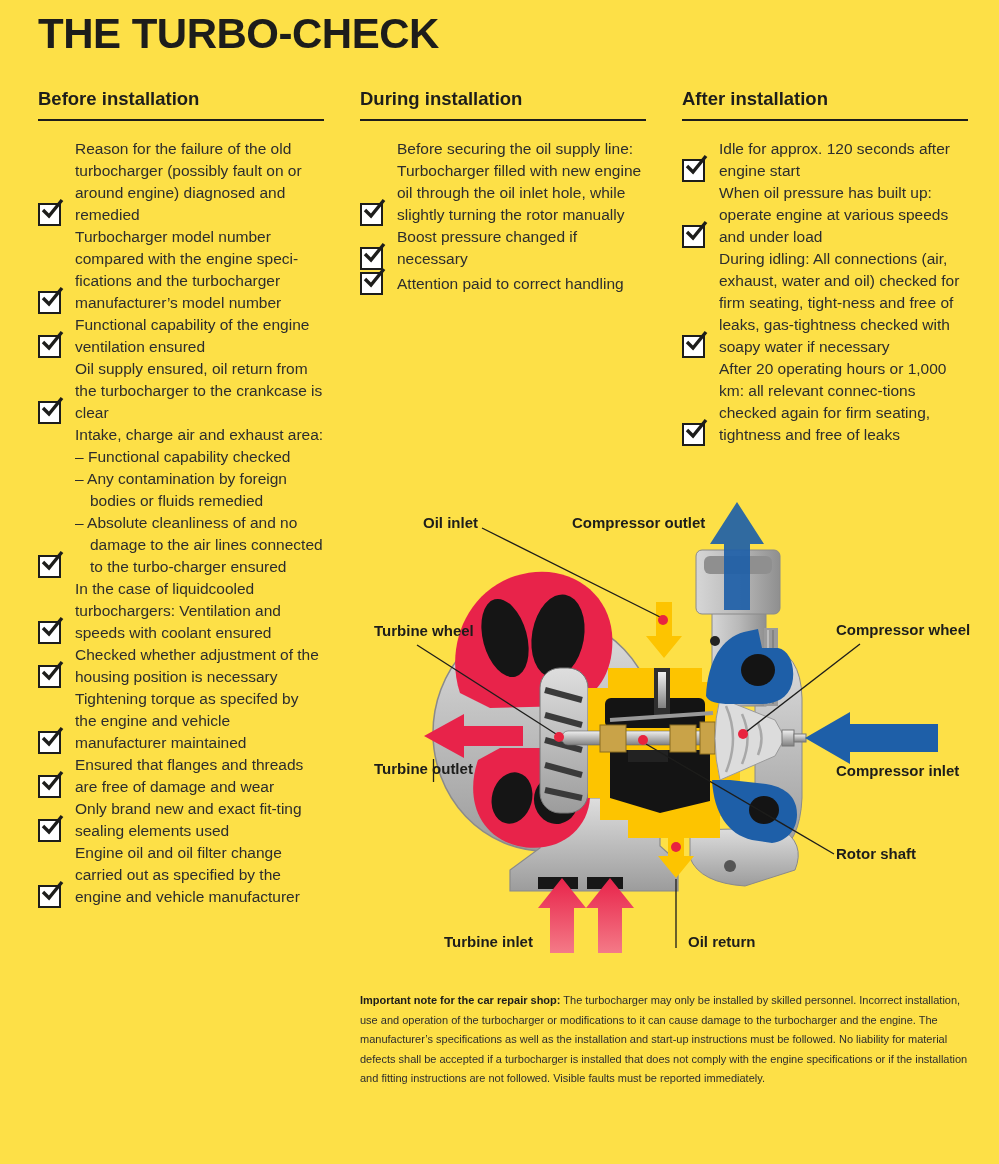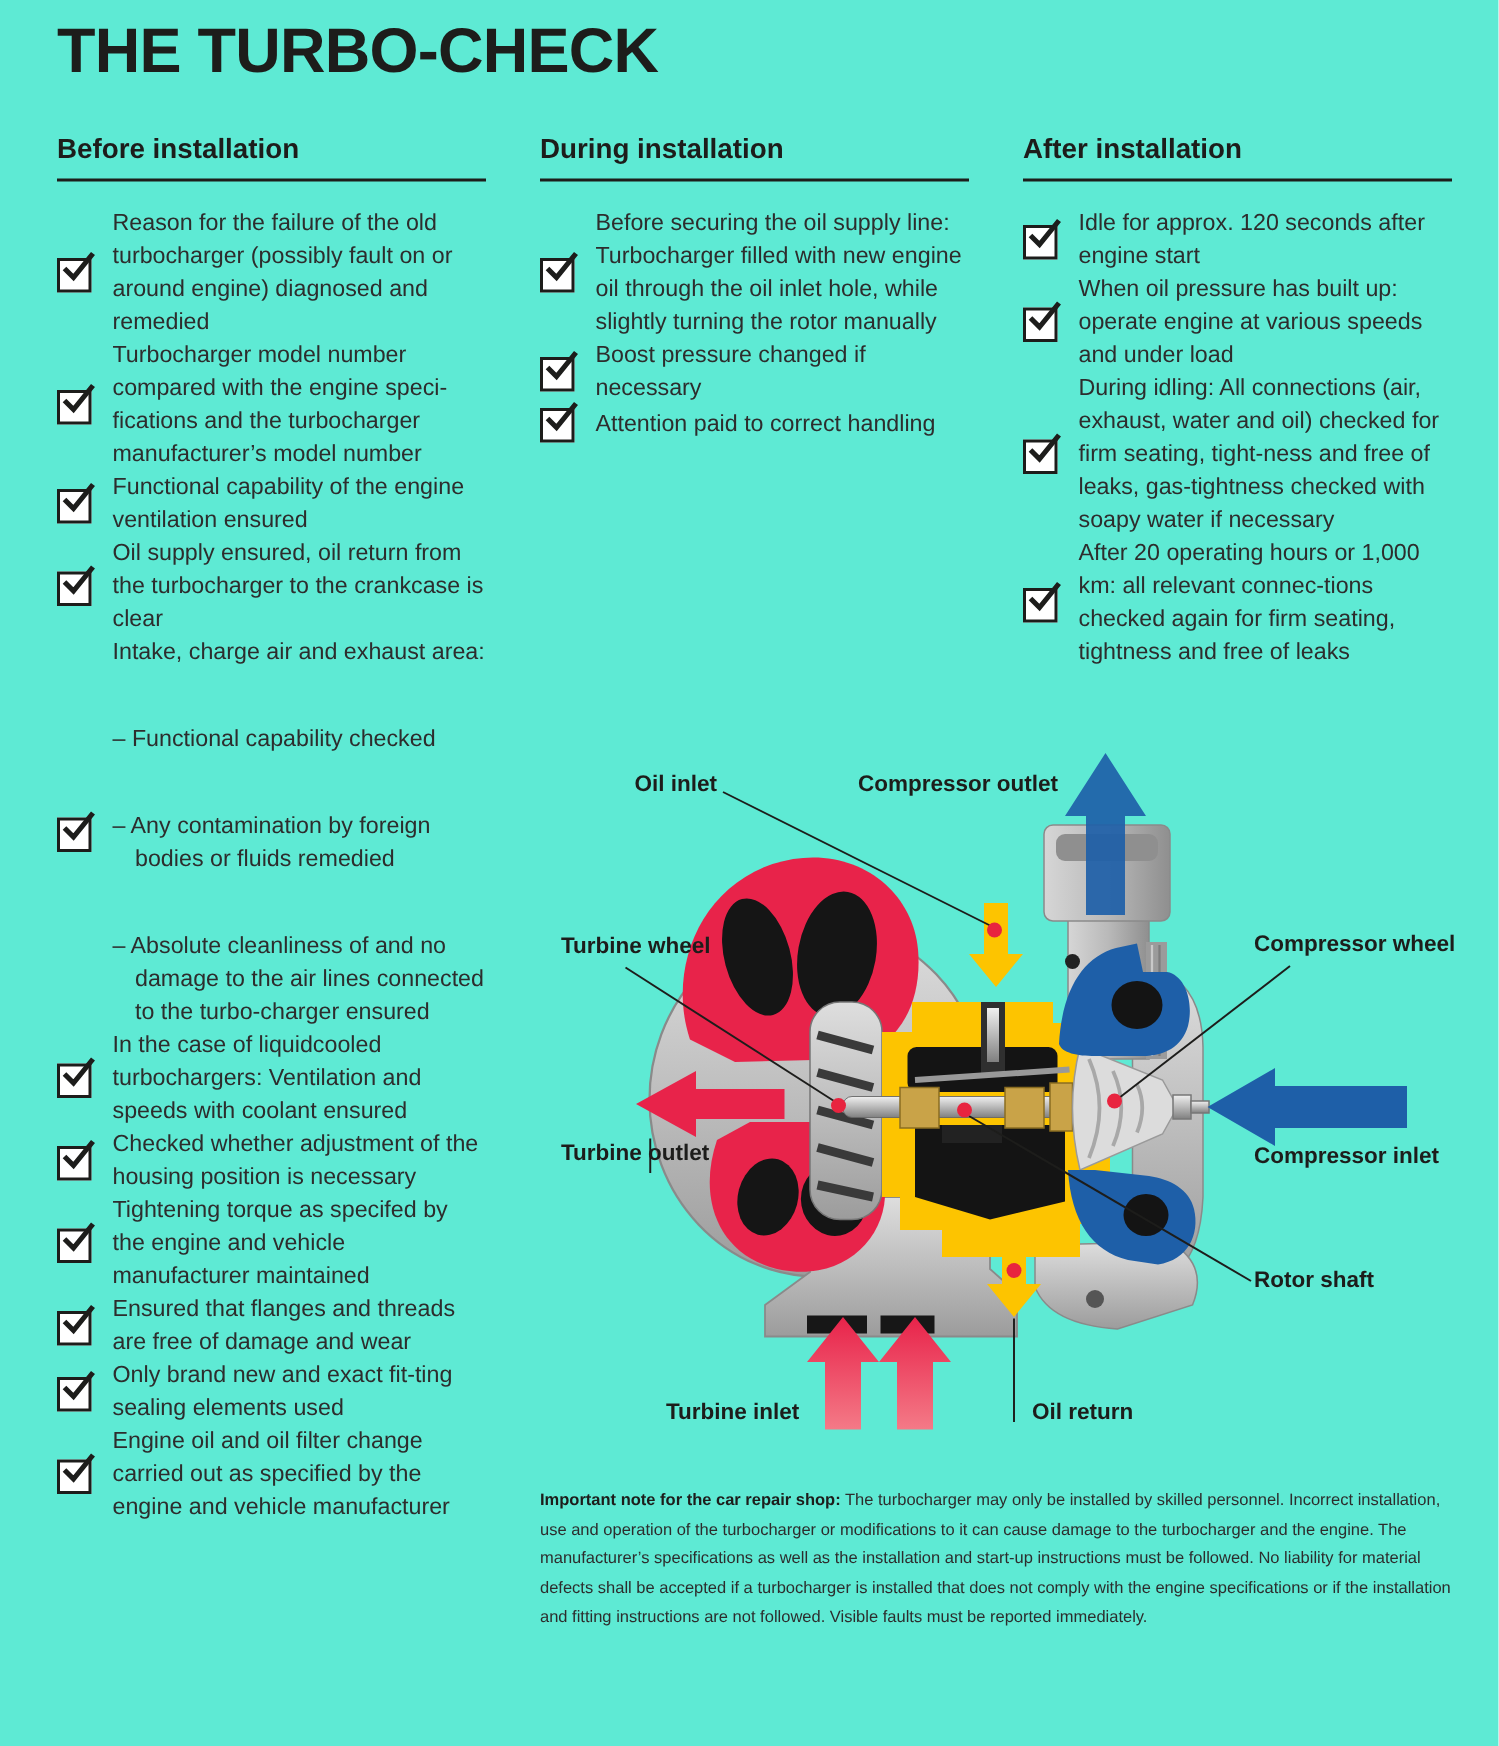--- a/index.html
+++ b/index.html
@@ -1,49 +1,49 @@
 <!DOCTYPE html>
 <html style="--red: #e8234a; --yellow: #fdc400; --blue: #1e5fa8; --dot: #e8243f; --line: #1d1d1b;"><head>
 <meta charset="utf-8">
 <style>
   html,body{margin:0;padding:0;background:#ffffff;}
   .page{
     position:relative;
     width:999px;height:1164px;
-    background:#5eead4;
+    background:#fde047;
     font-family:"Liberation Sans","DejaVu Sans",sans-serif;
     color:#2d2d2d;
     overflow:hidden;
   }
   .title{
     position:absolute;left:38px;top:10px;
     font-size:42px;font-weight:bold;color:#1d1d1b;
     letter-spacing:-0.5px;white-space:nowrap;
   }
   .columns{
     position:absolute;left:38px;top:88px;
     display:flex;gap:36px;
   }
   .col{width:286px;}
   .col-header{
     margin:0 0 17px 0;padding:0 0 9px 0;
     font-size:18.5px;font-weight:bold;color:#1d1d1b;
     border-bottom:2.5px solid #1d1d1b;
   }
-  .item{display:flex;gap:14px;align-items:center;}
+  .item{display:flex;gap:14px;align-items:flex-end;}
   .checkbox{
     position:relative;flex:0 0 auto;
     width:19px;height:19px;margin-top:2px;
     border:2.5px solid #1d1d1b;background:#fff;
   }
   .tick{position:absolute;left:-1px;top:-7px;width:26px;height:24px;}
   .tick path{fill:none;stroke:#1d1d1b;stroke-width:3.4;}
   .item-body{flex:1 1 auto;}
   .item-text,.sub{font-size:15.5px;line-height:22px;color:#2d2d2d;}
-  .sub{padding-left:15px;text-indent:-15px;margin-top:36px;}
+  .sub{padding-left:15px;text-indent:-15px;}
   .diagram{position:absolute;left:360px;top:498px;width:639px;height:492px;}
   .diagram svg{position:absolute;left:0;top:0;}
   .dlabel{
     position:absolute;font-size:15px;font-weight:bold;color:#1d1d1b;
     white-space:nowrap;line-height:18px;
   }
   .note{
     position:absolute;left:360px;top:991px;width:612px;
     font-size:11px;line-height:19.6px;color:#2d2d2d;
   }

